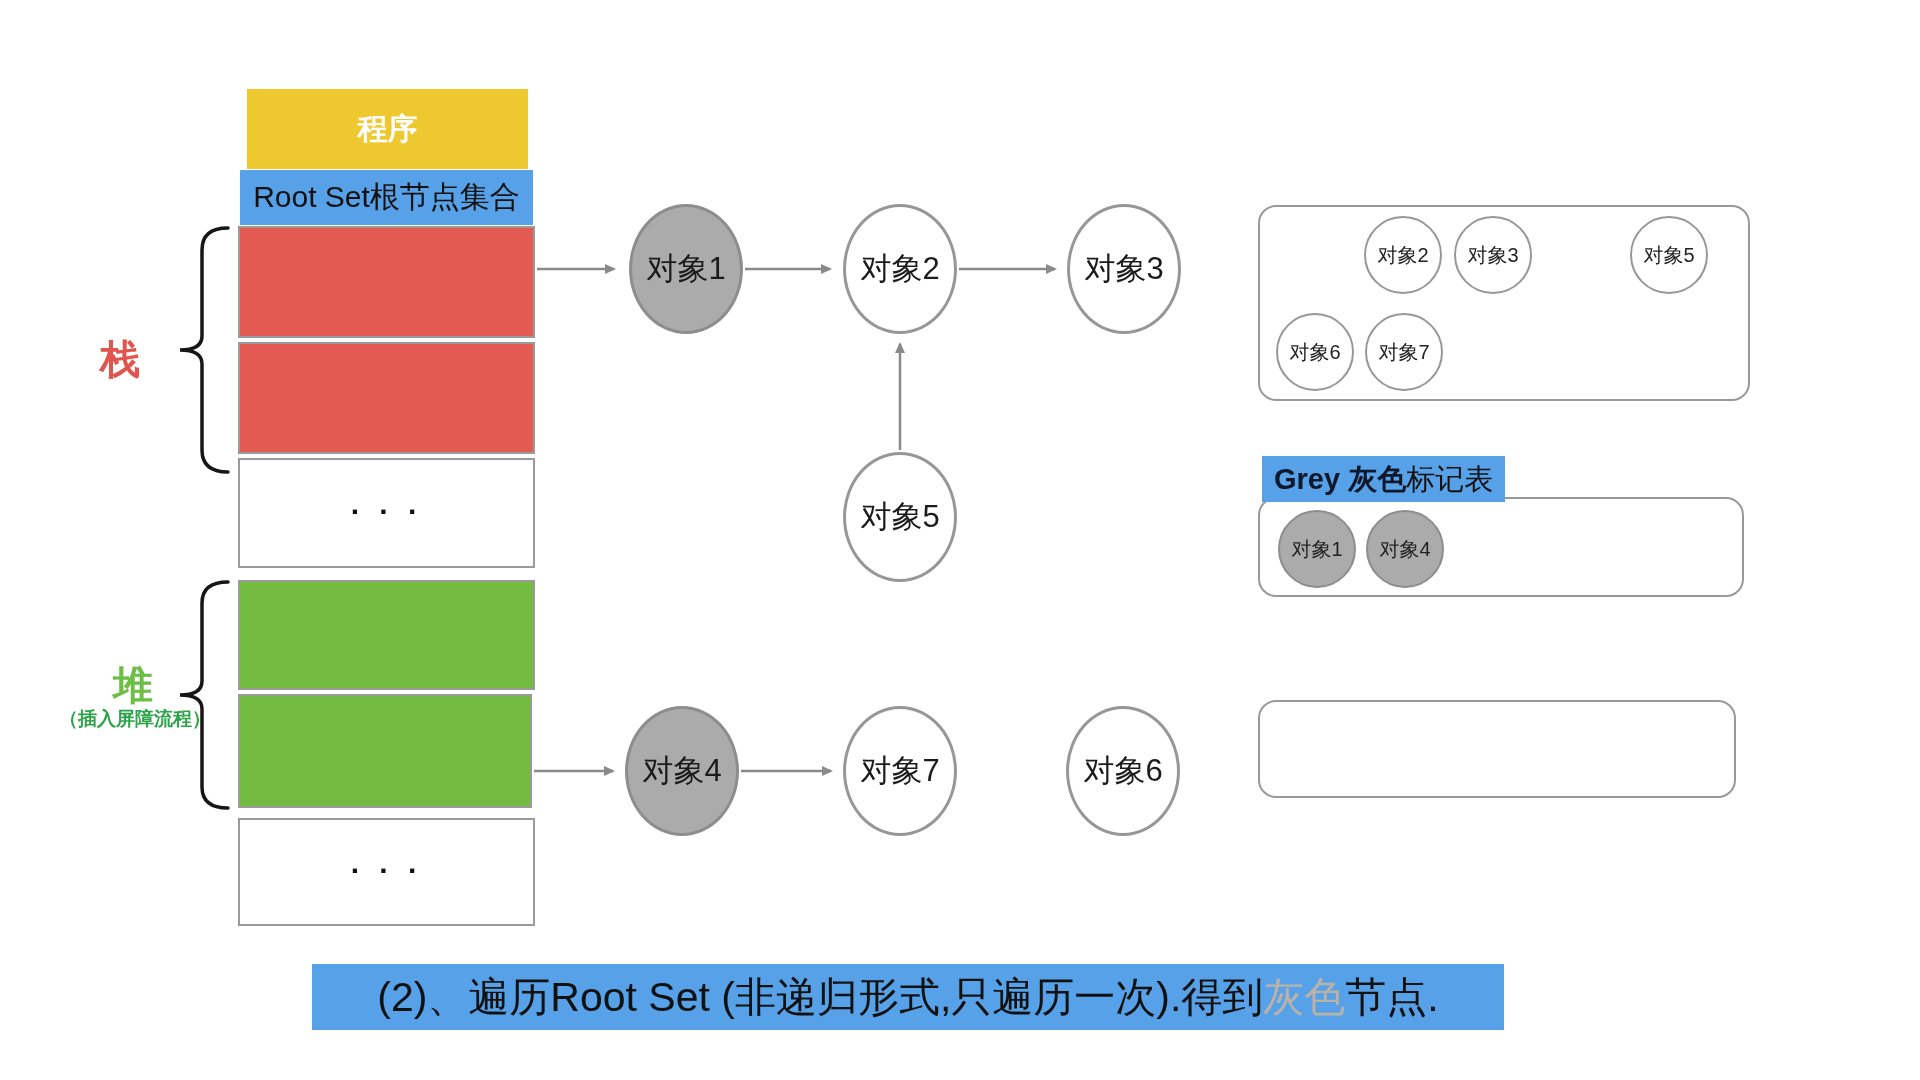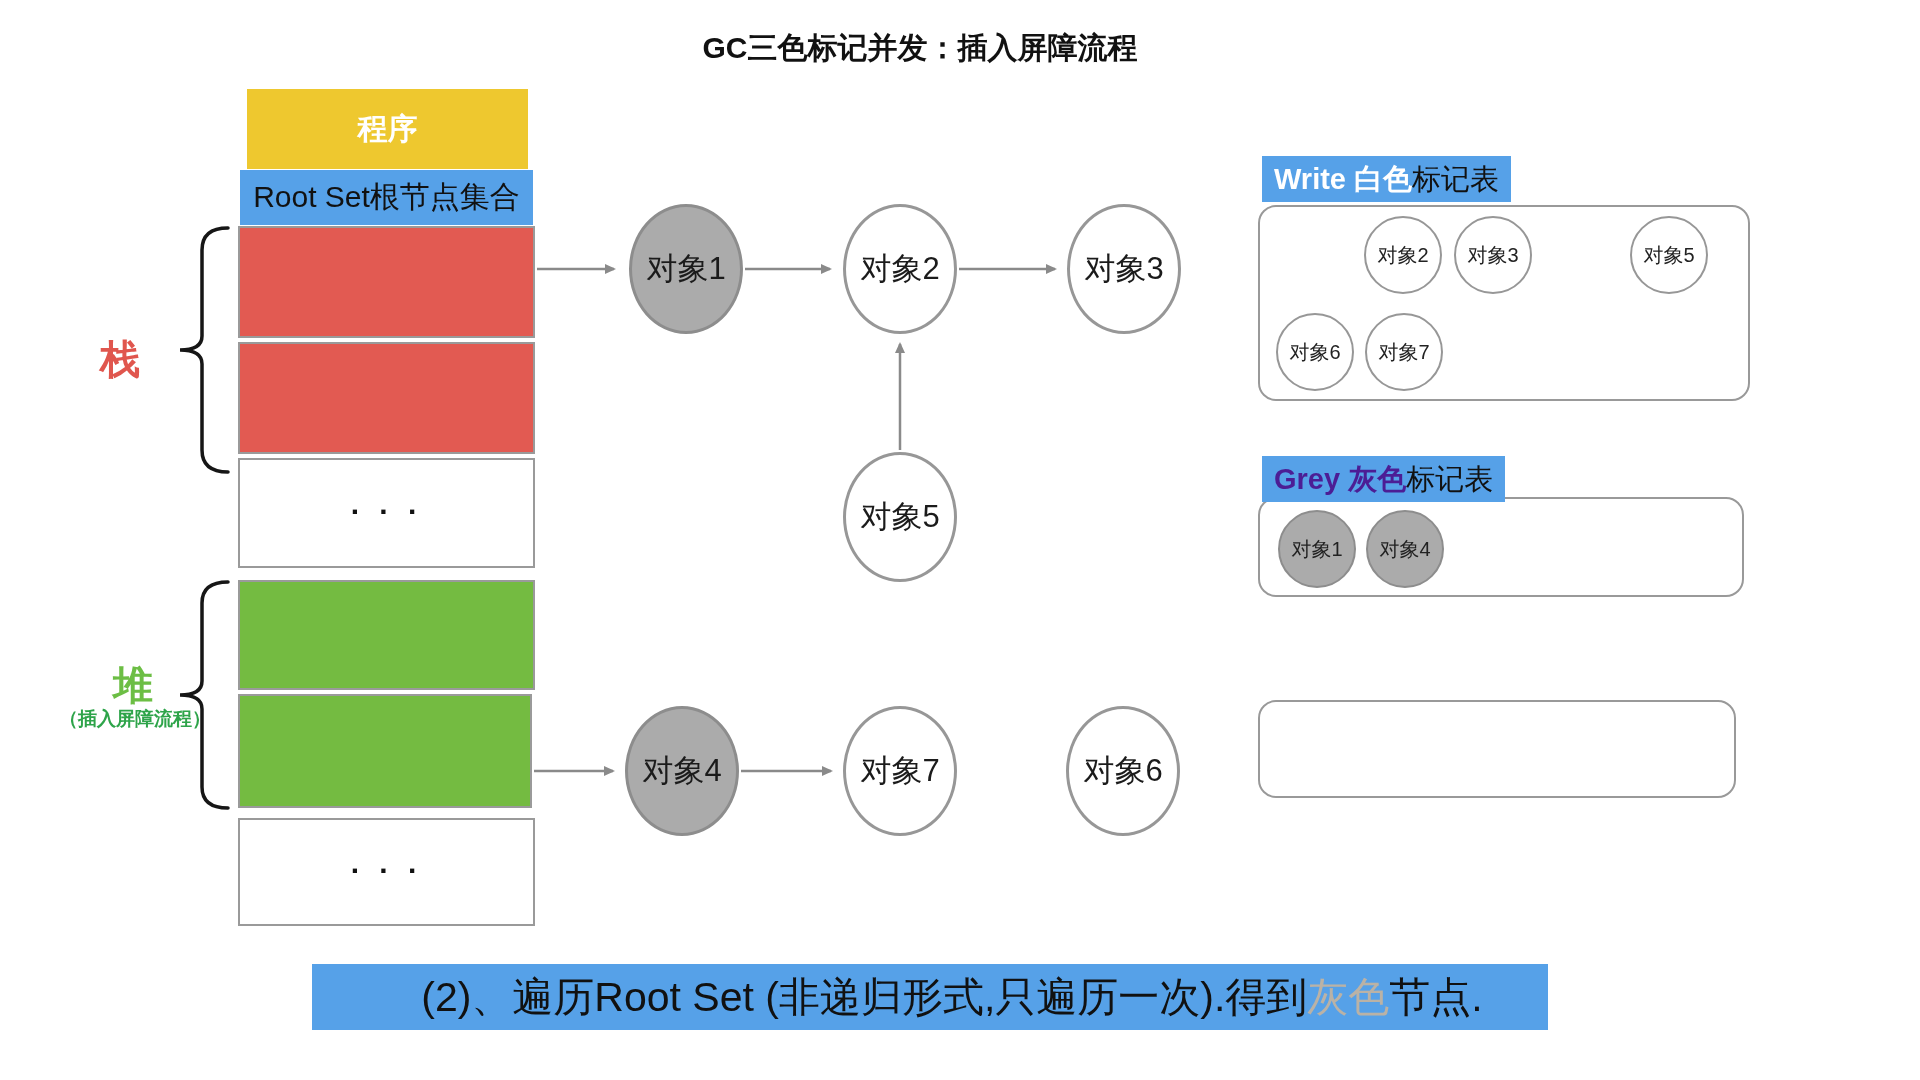--- a/index.html
+++ b/index.html
@@ -28,41 +28,40 @@
   
   .node{width:114px;height:130px;border-radius:50%;background:#fff;border:3px solid #979797;
     display:flex;align-items:center;justify-content:center;font-size:31px;color:#1b1b1b;box-sizing:border-box;}
   .node.grey{background:#ABABAB;border-color:#8d8d8d;}
   
   .table-label{background:#56A1E8;height:46px;line-height:46px;padding:0 12px;white-space:nowrap;
     font-size:29px;z-index:3;}
   .table-label .hl{font-weight:bold;}
   .table-label .rest{color:#111;font-weight:normal;}
   .hl-white{color:#ffffff;}
-  .hl-grey{color:#4c1d95;margin-top:36px;}
+  .hl-grey{color:#0f172a;margin-top:36px;}
   .hl-black{color:#111111;}
   .table-box{border:2px solid #999;border-radius:18px;background:#fff;box-sizing:border-box;z-index:1;}
   .mini{width:78px;height:78px;border-radius:50%;background:#fff;border:2px solid #979797;
     display:flex;align-items:center;justify-content:center;font-size:20px;color:#222;box-sizing:border-box;z-index:2;}
   .mini.grey{background:#ABABAB;border-color:#8d8d8d;}
   
   .caption{left:312px;top:964px;width:1192px;height:66px;background:#56A1E8;
-    display:flex;align-items:center;justify-content:center;font-size:41px;color:#111;white-space:nowrap;padding-left:44px;}
+    display:flex;align-items:center;justify-content:center;font-size:41px;color:#111;white-space:nowrap;}
   .caption .grey-word{color:#BAB2A6;}
   
   .watermark{right:8px;top:1016px;font-size:46px;color:#e0e0e0;
     text-shadow:1px 1px 0 #ffffff,-1px -1px 2px rgba(0,0,0,0.18);}
   svg.overlay{position:absolute;left:0;top:0;width:1920px;height:1080px;pointer-events:none;}
 </style>
 </head>
 <body>
 
 <div id="canvas">
 
-  <div class="abs title">GC三色标记并发：插入屏障流程</div>
 
   <svg class="overlay">
     <defs>
       <marker id="arrow" markerWidth="12" markerHeight="10" refX="9" refY="5" orient="auto" markerUnits="userSpaceOnUse">
         <path d="M0,0 L11,5 L0,10 z" fill="#8a8a8a"></path>
       </marker>
     </defs>
 
     <path d="M228,228 Q202,228 202,250 L202,336 Q202,350 180,350 Q202,350 202,364 L202,450 Q202,472 228,472" fill="none" stroke="#161616" stroke-width="3.5" stroke-linecap="round"></path>
     <path d="M228,582 Q202,582 202,603 L202,681 Q202,695 180,695 Q202,695 202,709 L202,787 Q202,808 228,808" fill="none" stroke="#161616" stroke-width="3.5" stroke-linecap="round"></path>
@@ -94,23 +93,20 @@
   <div class="abs heap-sublabel">（插入屏障流程）</div>
 
   <div class="abs node grey" style="left:629px;top:204px;">对象1</div>
   <div class="abs node" style="left:843px;top:204px;">对象2</div>
   <div class="abs node" style="left:1067px;top:204px;">对象3</div>
   <div class="abs node" style="left:843px;top:452px;">对象5</div>
   <div class="abs node grey" style="left:625px;top:706px;">对象4</div>
   <div class="abs node" style="left:843px;top:706px;">对象7</div>
   <div class="abs node" style="left:1066px;top:706px;">对象6</div>
 
-  <div class="abs table-label" style="left:1262px;top:156px;">
-    <span class="hl hl-white">Write 白色</span><span class="rest">标记表</span>
-  </div>
   <div class="abs table-box" style="left:1258px;top:205px;width:492px;height:196px;"></div>
   <div class="abs mini" style="left:1364px;top:216px;">对象2</div>
   <div class="abs mini" style="left:1454px;top:216px;">对象3</div>
   <div class="abs mini" style="left:1630px;top:216px;">对象5</div>
   <div class="abs mini" style="left:1276px;top:313px;">对象6</div>
   <div class="abs mini" style="left:1365px;top:313px;">对象7</div>
 
   <div class="abs table-label" style="left:1262px;top:456px;">
     <span class="hl hl-grey">Grey 灰色</span><span class="rest">标记表</span>
   </div>

